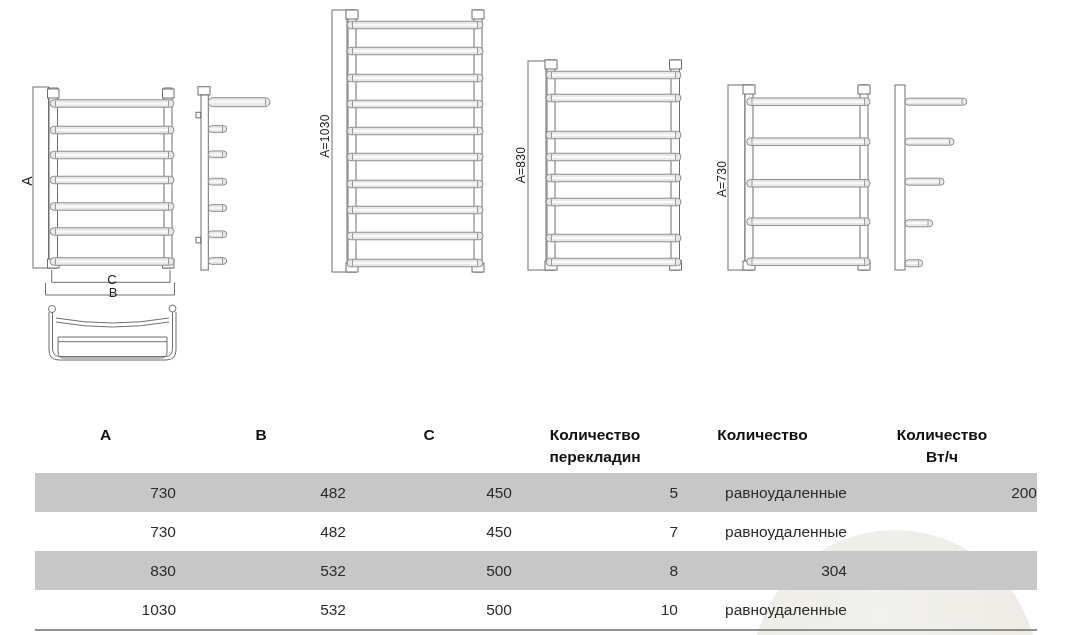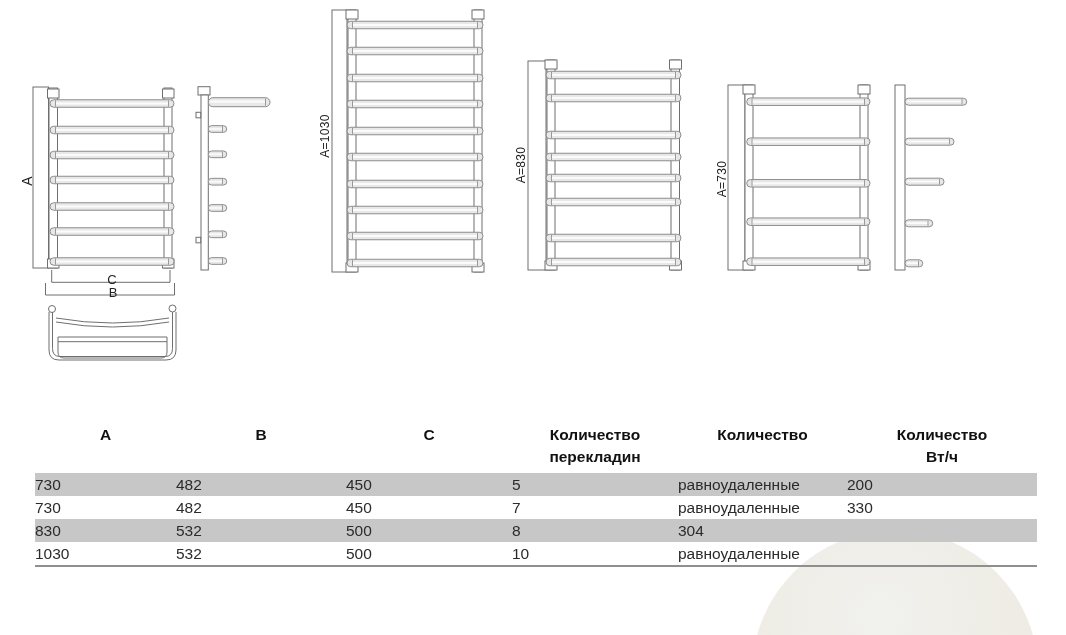--- a/index.html
+++ b/index.html
@@ -30,21 +30,21 @@
     background:radial-gradient(circle at 45% 30%, #f1f1ee 0%, #eeece4 55%, #e8e5d7 100%);
   }
   
   .spec-table { position:absolute; z-index:2; left:35px; top:420px; width:1002px; }
   .grid6 { display:grid; grid-template-columns:141px 170px 166px 166px 169px 190px; }
   .thead { min-height:53px; }
   .th {
     text-align:center; font-weight:bold; font-size:15.5px; color:#111;
     white-space:pre-line; line-height:1.4; padding-top:4px;
   }
-  .trow { height:23px; align-items:center; font-size:15.5px; text-align:left; }
+  .trow { height:39px; align-items:center; font-size:15.5px; text-align:right; }
   .trow.gray { background:#c7c7c7; }
   .tbody { border-bottom:2px solid #8f8f8f; }
 </style>
 </head>
 <body>
 
 <div id="canvas">
 
   <svg class="draw" style="left:30px;top:84px" width="150" height="215" viewBox="0 0 150 215">
     <defs>
@@ -270,21 +270,20 @@
         <div>5</div>
         <div>равноудаленные</div>
         <div>200</div>
       </div>
       <div class="grid6 trow">
         <div>730</div>
         <div>482</div>
         <div>450</div>
         <div>7</div>
         <div>равноудаленные</div>
-        <div>330</div>
       </div>
       <div class="grid6 trow gray">
         <div>830</div>
         <div>532</div>
         <div>500</div>
         <div>8</div>
         <div>304</div>
       </div>
       <div class="grid6 trow">
         <div>1030</div>

